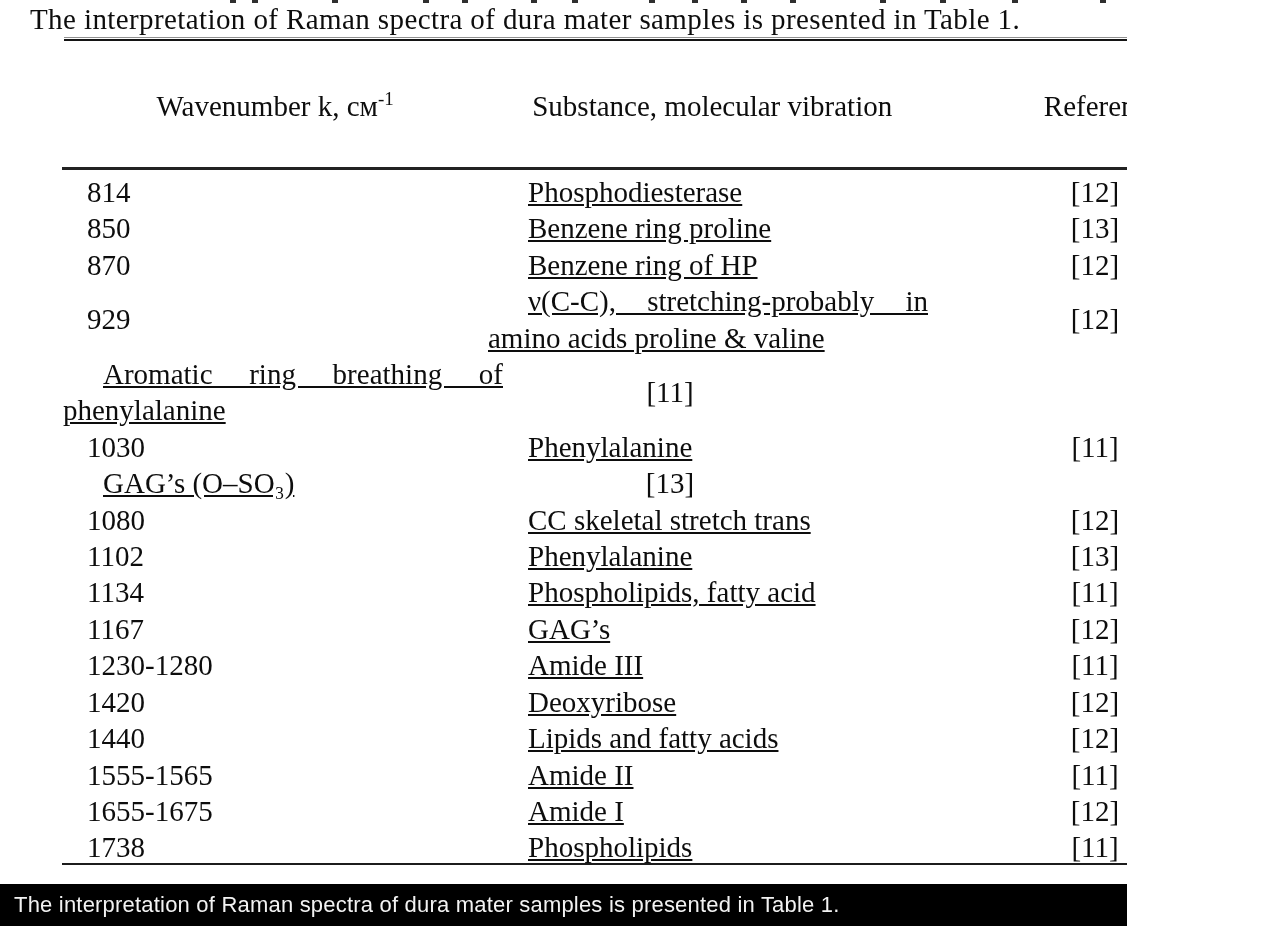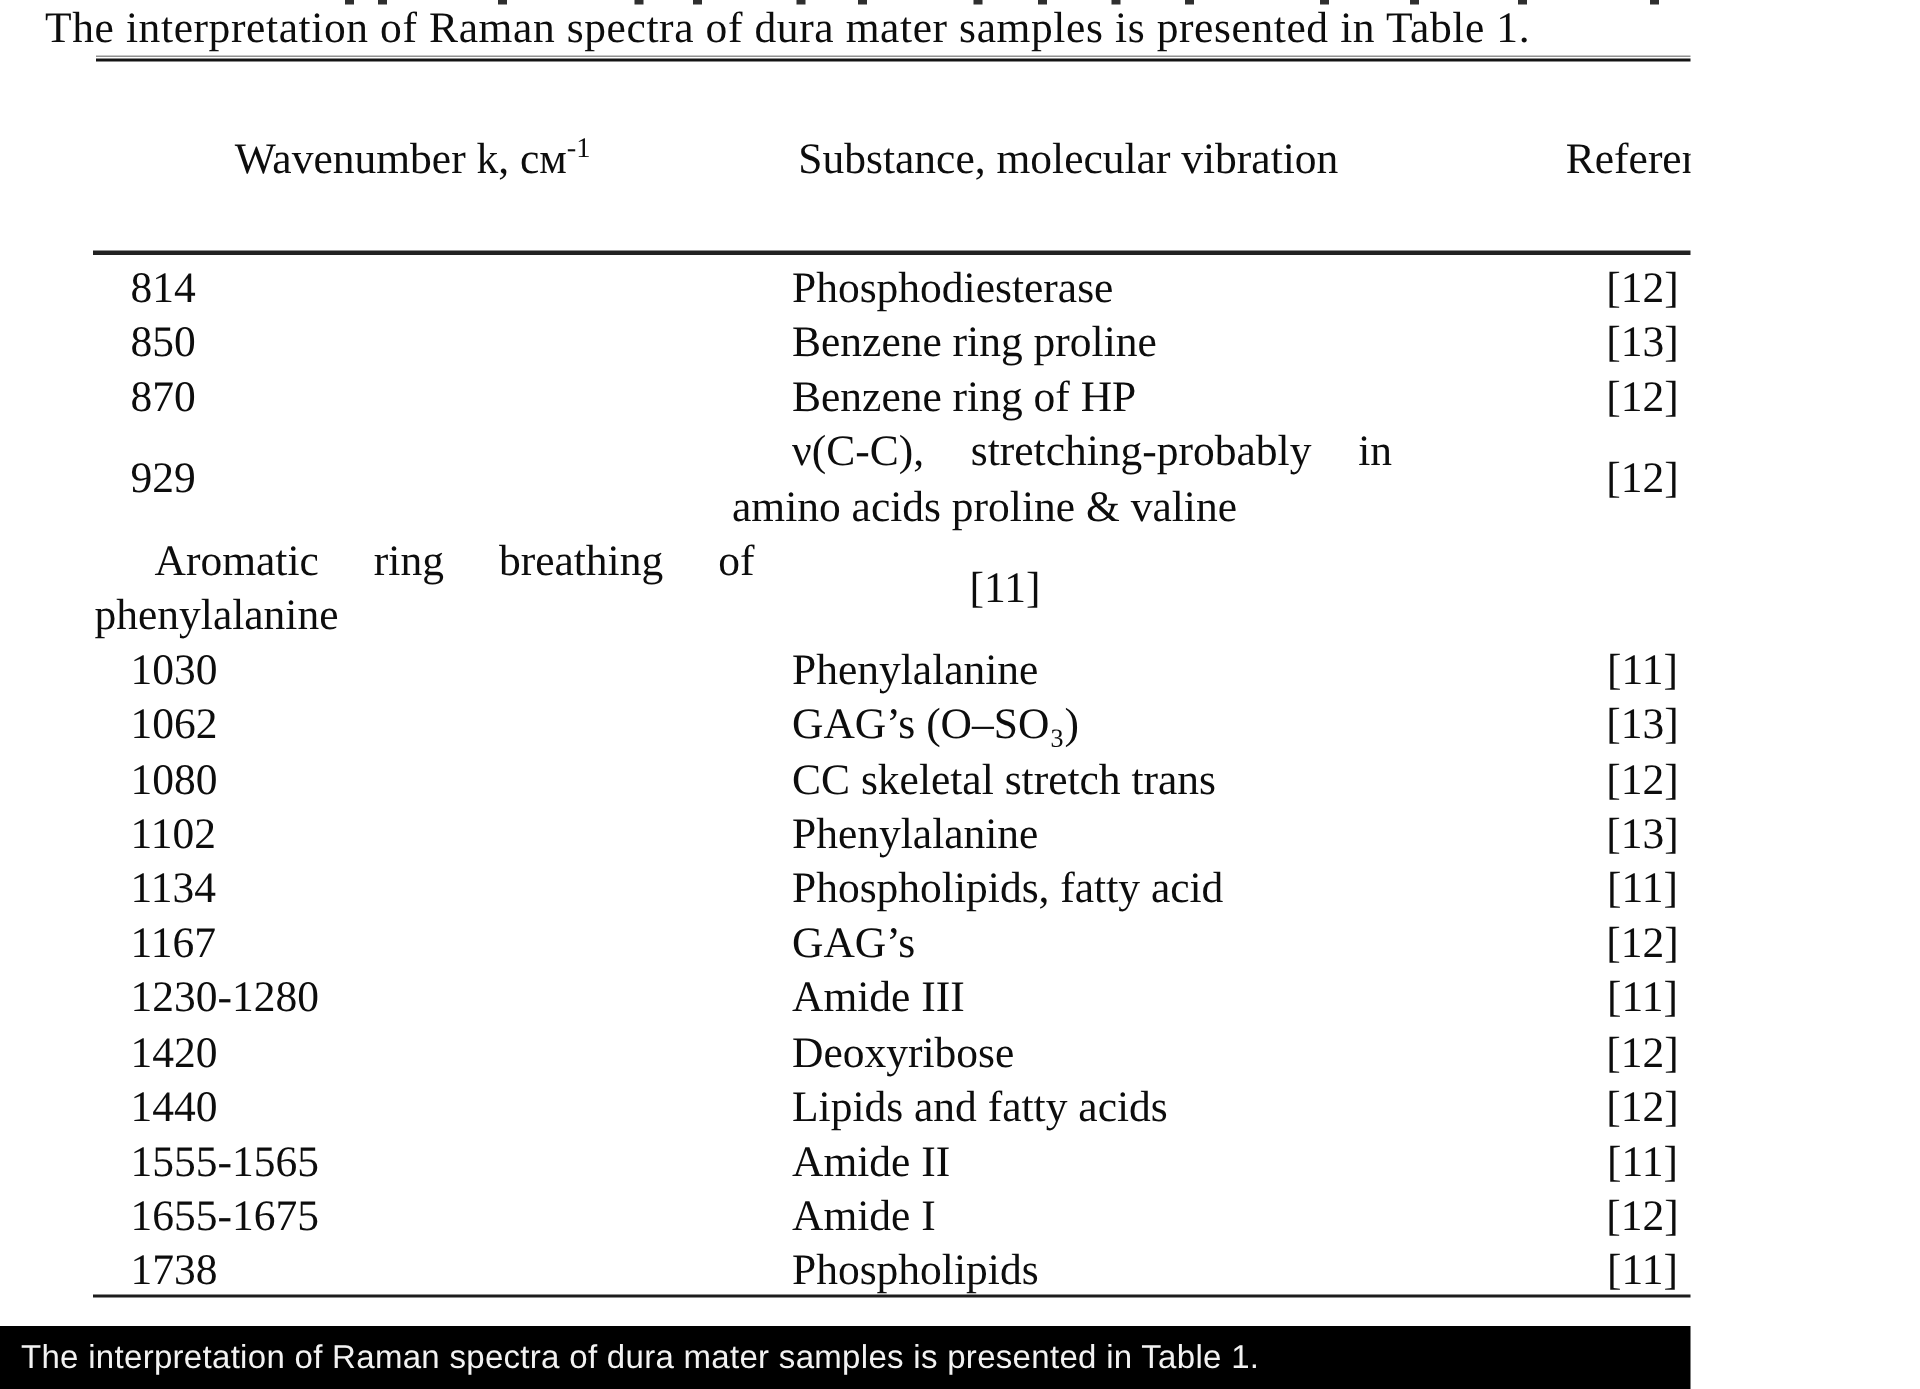--- a/index.html
+++ b/index.html
@@ -86,21 +86,21 @@
   .tbody {
     position: absolute;
     top: 174px; left: 0;
     width: 1155px;
     font-size: 29px;
     line-height: 36.4px;
   }
   .trow { display: flex; align-items: center; }
   .cell { box-sizing: border-box; }
   .cell.c1 { width: 425px; padding-left: 24px; text-align: left; }
-  .cell.c2 { width: 440px; }
+  .cell.c2 { width: 440px; text-decoration: underline; }
   .cell.c2 p {
     margin: 0;
     text-align: justify;
     text-indent: 40px;
   }
   .cell.c3 { width: 290px; padding-left: 44px; text-align: center; }
 
   .status-bar {
     position: absolute;
     left: 0; top: 884px;
@@ -174,21 +174,20 @@
           <div class="cell c3">[11]</div>
         </div>
         <div class="trow">
           <div class="cell c1">1030</div>
           <div class="cell c2">
             <p>Phenylalanine</p>
           </div>
           <div class="cell c3">[11]</div>
         </div>
         <div class="trow">
-          <div class="cell c1">1062</div>
           <div class="cell c2">
             <p>GAG’s (O–SO₃)</p>
           </div>
           <div class="cell c3">[13]</div>
         </div>
         <div class="trow">
           <div class="cell c1">1080</div>
           <div class="cell c2">
             <p>CC skeletal stretch trans</p>
           </div>

